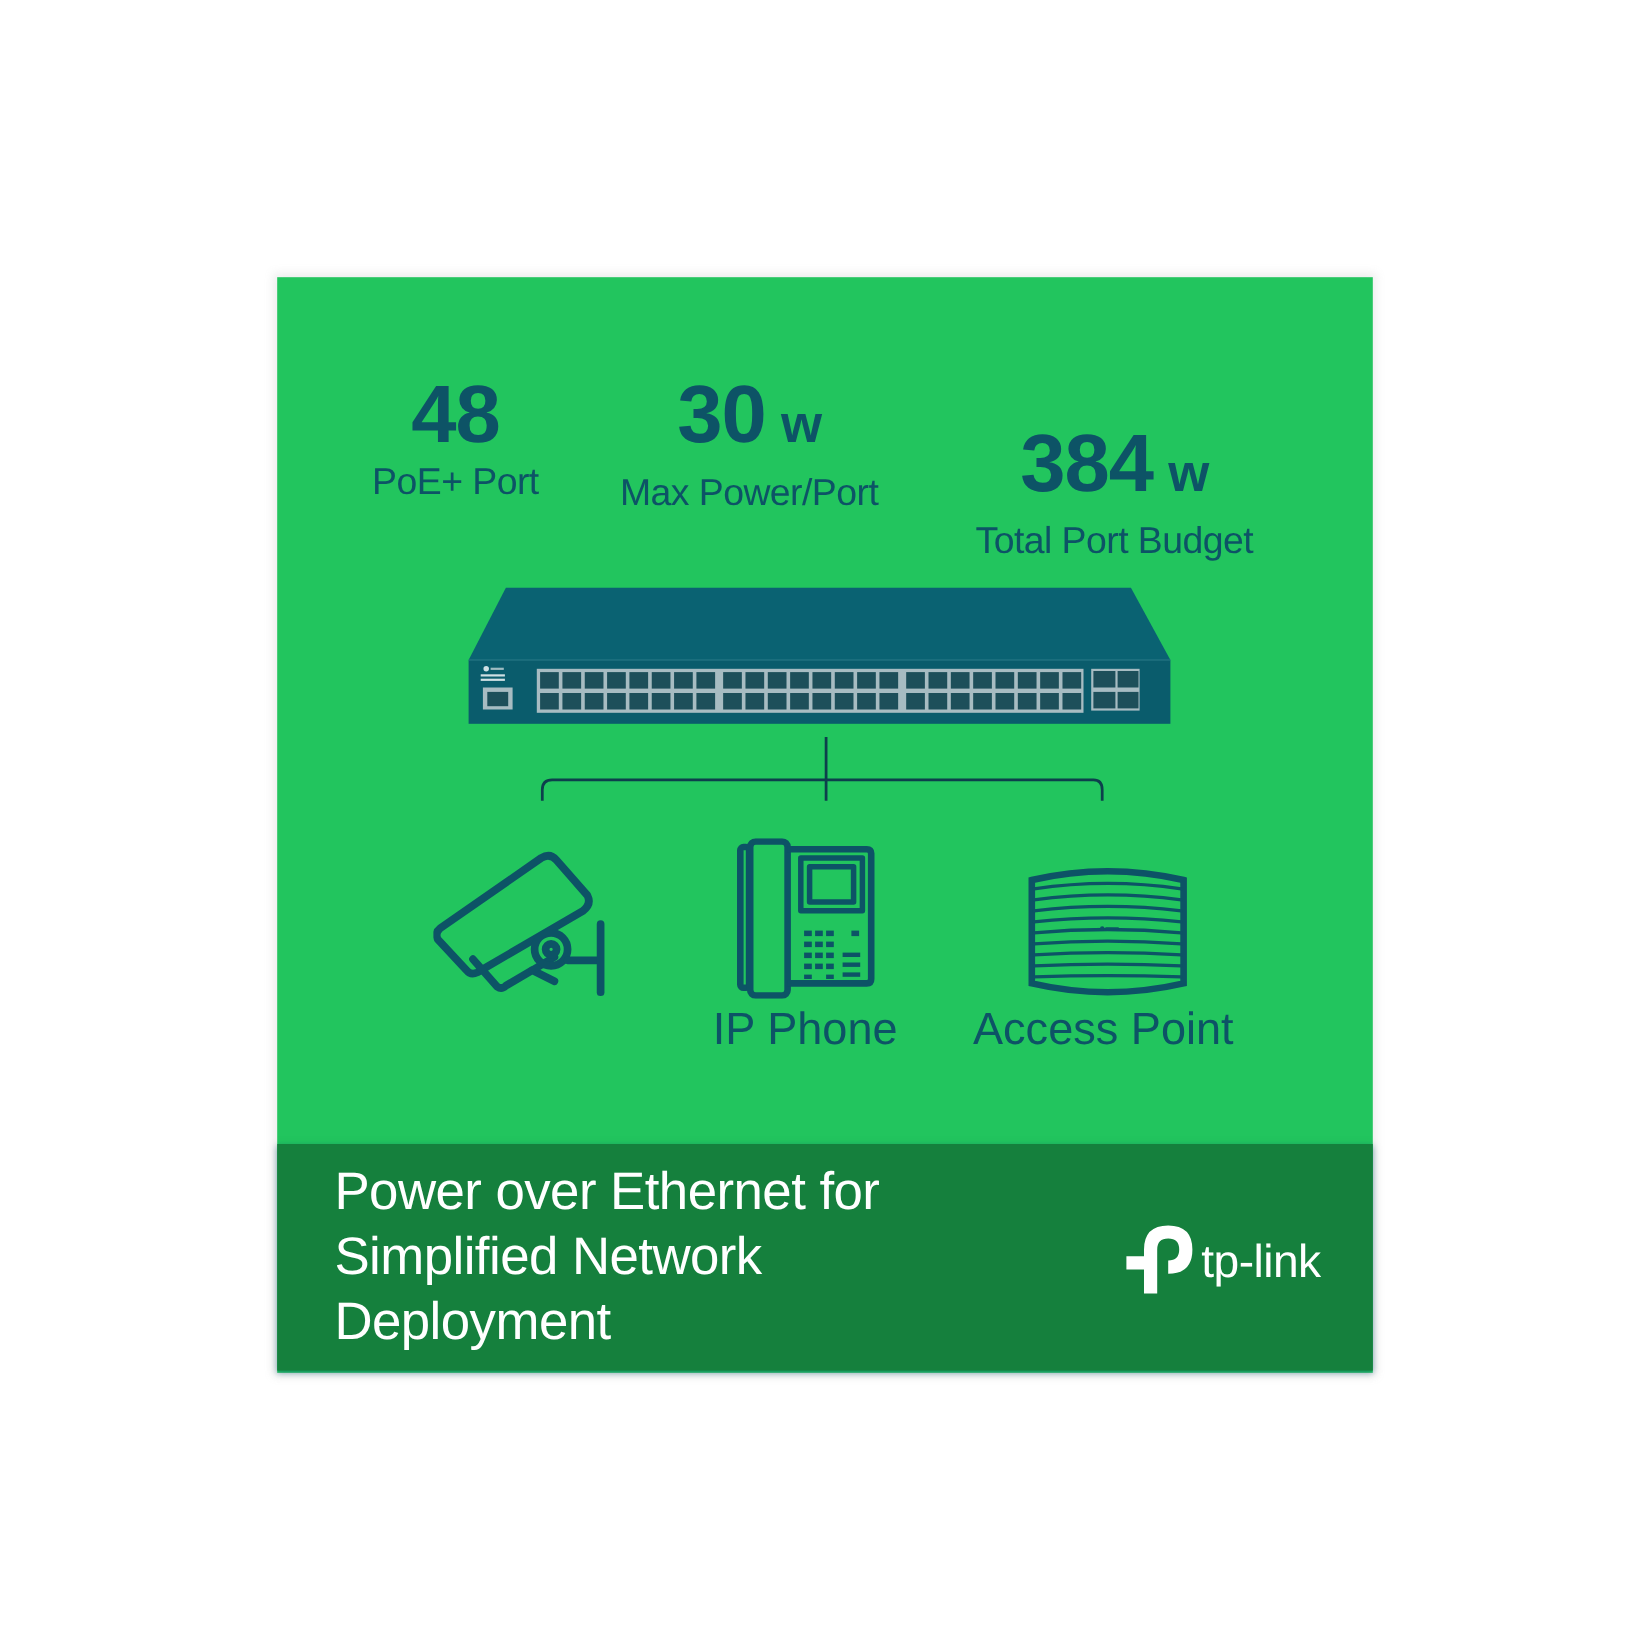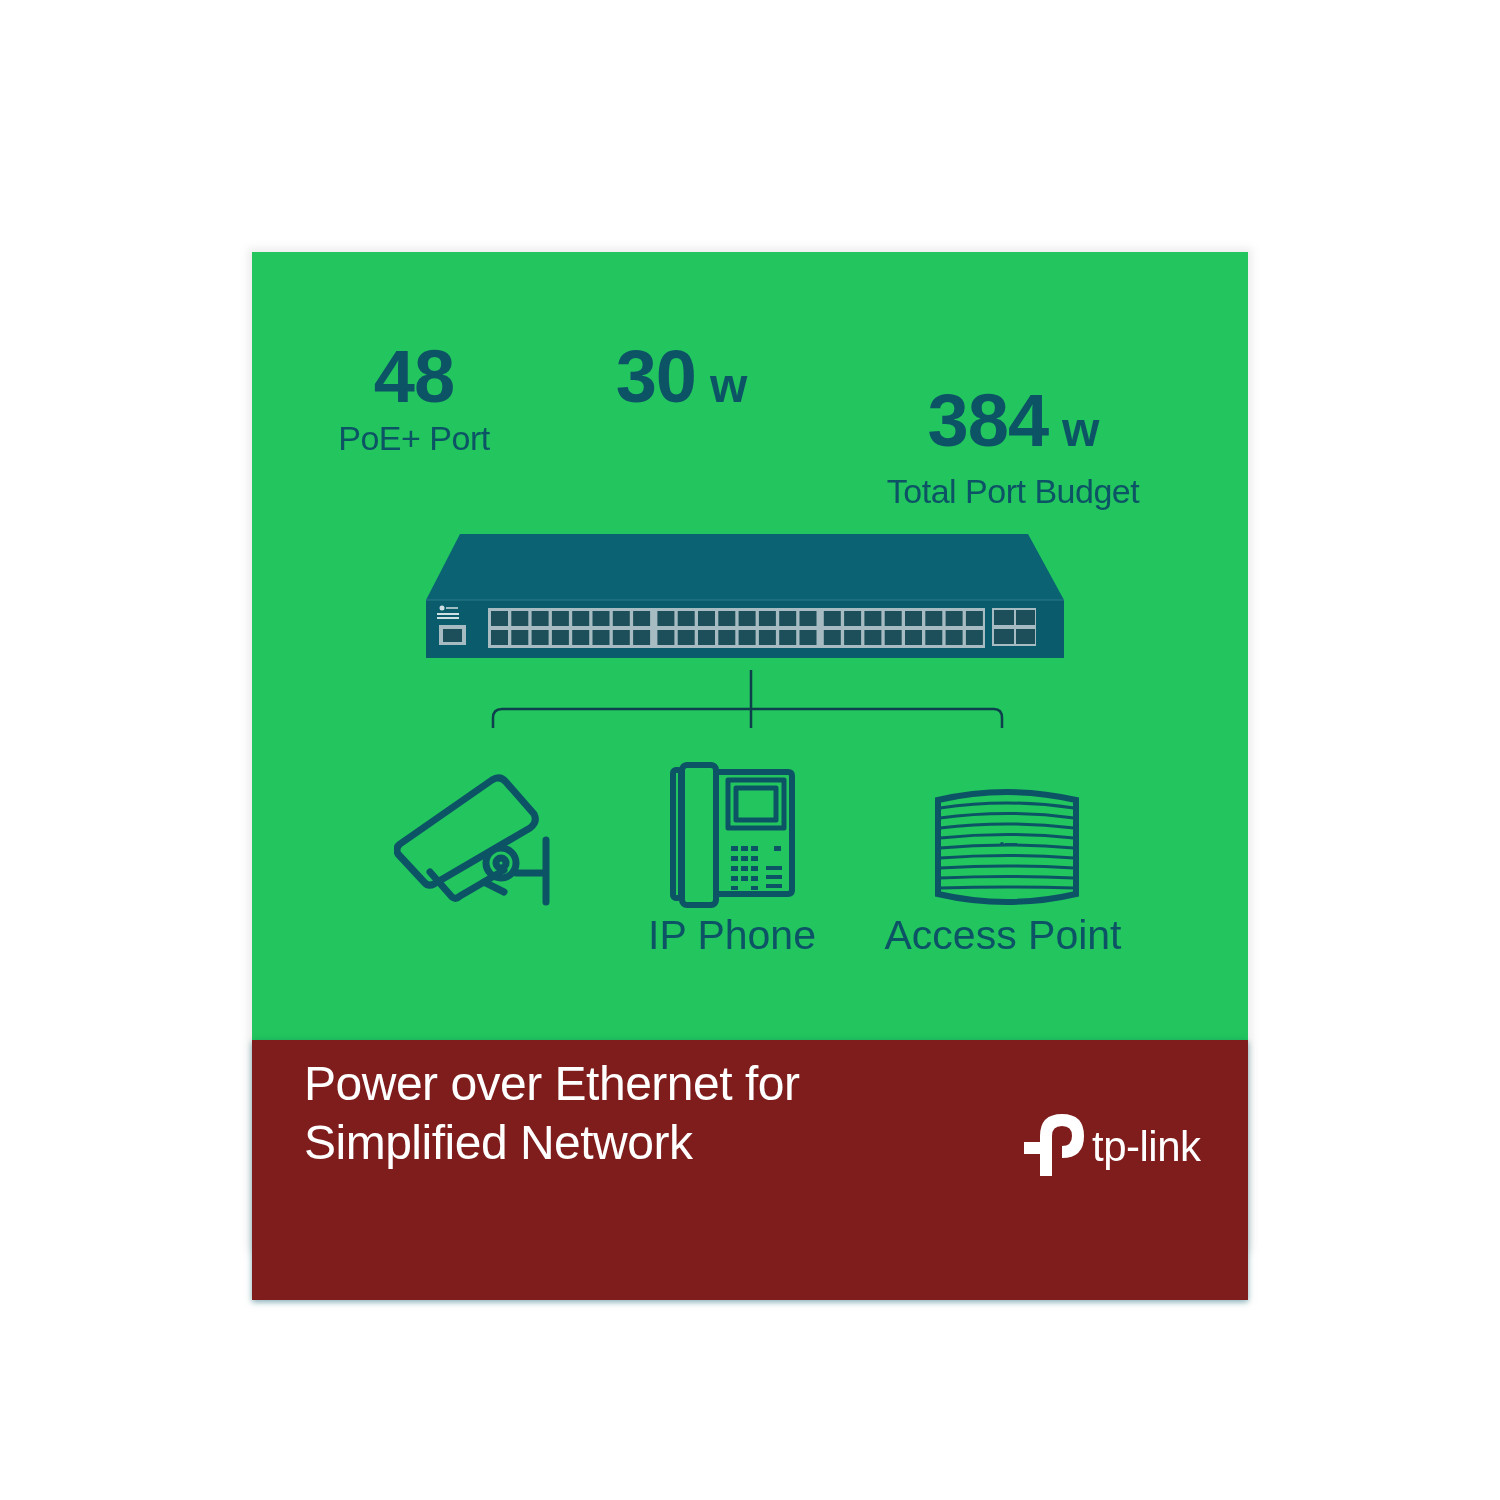--- a/index.html
+++ b/index.html
@@ -15,22 +15,22 @@
   }
   .stat { position: absolute; text-align: center; color: #0d5366; }
   .stat .num { font-weight: bold; font-size: 74px; line-height: 74px; letter-spacing: -1px; }
   .stat .num .unit { font-weight: bold; font-size: 48px; margin-left: 14px; }
   .stat .lbl { font-size: 34px; line-height: 40px; margin-top: 4px; letter-spacing: -0.5px; }
   .device-label {
     position: absolute; color: #0d5366; font-size: 41px; line-height: 46px;
     text-align: center; white-space: nowrap;
   }
   .banner {
-    position: absolute; left: 252px; top: 1040px; width: 996px; height: 260px;
-    background: #7f1d1d;
+    position: absolute; left: 252px; top: 1040px; width: 996px; height: 206px;
+    background: #15803d;
     box-shadow: 0 2px 6px rgba(5,85,104,0.5);
   }
   .banner .headline {
     position: absolute; left: 52px; top: 14px; color: #ffffff;
     font-size: 48px; line-height: 59px; letter-spacing: -0.5px;
   }
   .banner .logo {
     position: absolute; left: 770px; top: 72px; display: flex; align-items: center;
   }
   .banner .logo .brand {
@@ -43,20 +43,21 @@
 <body>
 
 <div class="panel">
 
   <div class="stat" style="left:62px; top:88px; width:200px;">
     <div class="num"><span>48</span></div>
     <div class="lbl">PoE+ Port</div>
   </div>
   <div class="stat" style="left:294px; top:88px; width:270px;">
     <div class="num"><span>30</span><span class="unit">w</span></div>
+    <div class="lbl">Max Power/Port</div>
   </div>
   <div class="stat" style="left:596px; top:88px; width:330px;margin-top:44px;">
     <div class="num"><span>384</span><span class="unit">w</span></div>
     <div class="lbl">Total Port Budget</div>
   </div>
 
   <div style="position:absolute; left:172px; top:282px;">
     <svg width="642" height="126" viewBox="0 0 642 126" id="switch-svg">
       <polygon points="36,0 604,0 640,66 2,66" fill="#0a6272"></polygon>
       <rect x="2" y="66" width="638" height="58" fill="#0a5c6c"></rect>
@@ -199,20 +200,21 @@
   </div>
 
   <div class="device-label" style="left:370px; top:660px; width:220px;">IP Phone</div>
   <div class="device-label" style="left:616px; top:660px; width:270px;">Access Point</div>
 </div>
 
 <div class="banner">
   <div class="headline">
     <div>Power over Ethernet for</div>
     <div>Simplified Network</div>
+    <div>Deployment</div>
   </div>
   <div class="logo">
     <span>
       <svg width="64" height="66" viewBox="0 0 64 66">
         <path d="M18,24 Q18,2 40,2 Q62,2 62,24 Q62,46 40,46 L40,34 Q50,34 50,24 Q50,14 40,14 Q30,14 30,24 L30,64 L18,64 L18,42 L2,42 L2,30 L18,30 Z" fill="#ffffff"></path>
       </svg>
     </span>
     <span class="brand">tp-link</span>
   </div>
 </div>

